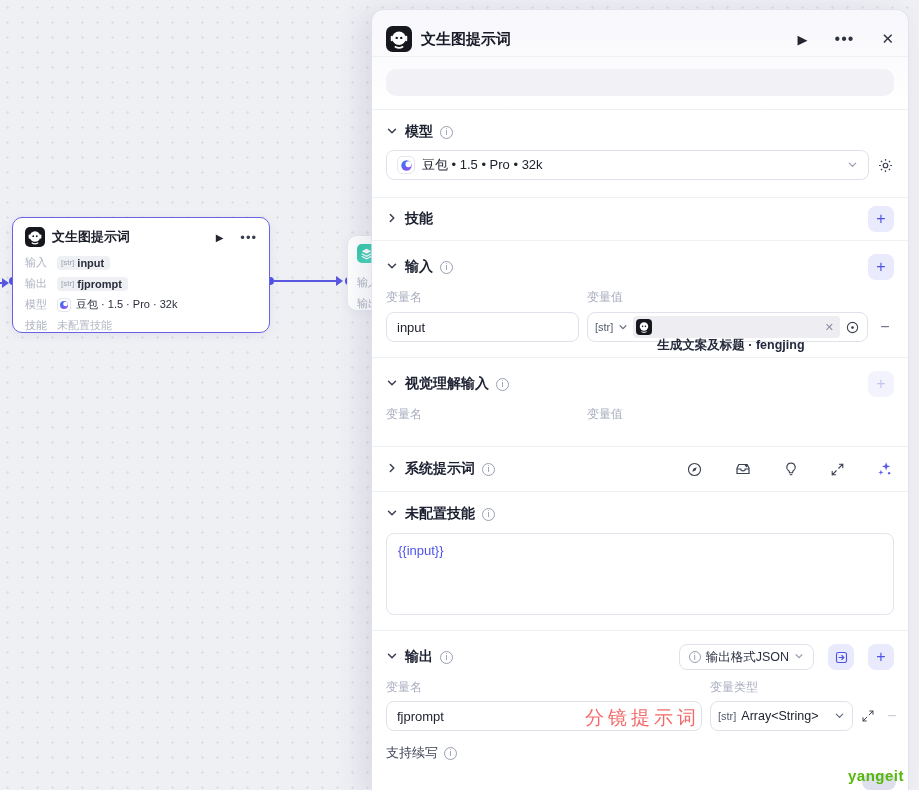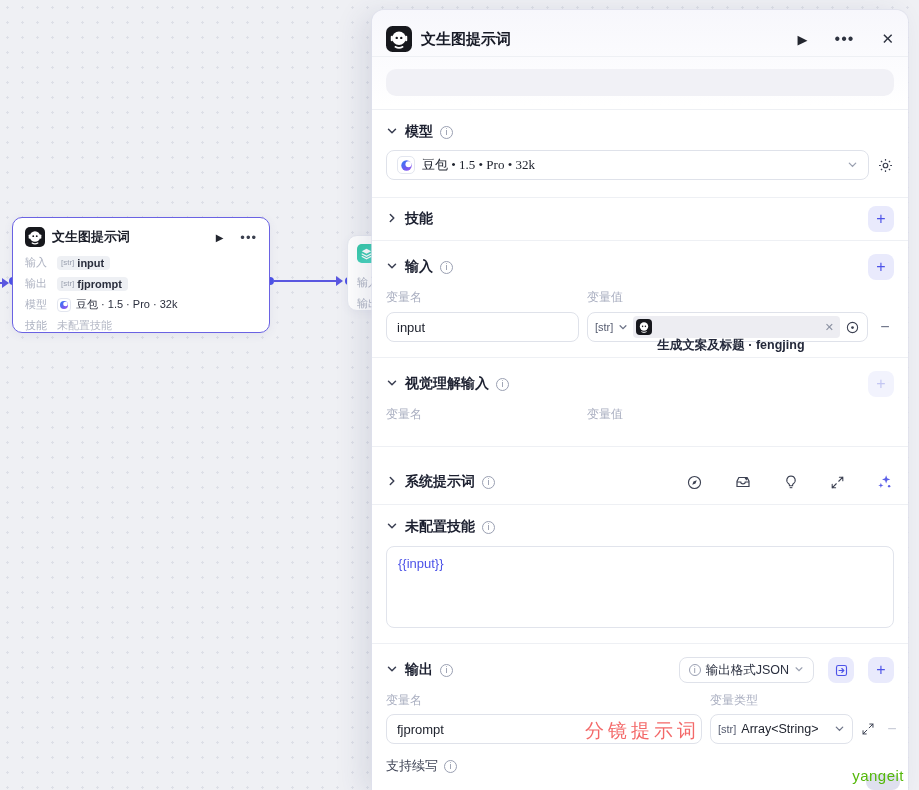--- a/index.html
+++ b/index.html
@@ -60,41 +60,41 @@
   .tab.active { background:#fff; color:#4d53e8; box-shadow:0 1px 3px rgba(60,60,110,.10); }
   .sec { padding:13px 14px 15px 14px; }
   .sec-hd { display:flex; align-items:center; gap:7px; }
   .sec-title { font-size:14px; font-weight:700; color:#1c2030; }
   .info-i { width:13px; height:13px; border:1px solid #9aa0b2; border-radius:50%; color:#8a90a3; font-size:9px; line-height:11px; text-align:center; font-style:normal; flex:none; display:inline-block; }
   .spacer { flex:1; }
   .plus-btn { width:26px; height:26px; border-radius:8px; background:#e9eafc; color:#4d53e8; font-size:16px; display:flex; align-items:center; justify-content:center; cursor:pointer; }
   .plus-btn.disabled { background:#f2f3fd; color:#c4c7f3; }
   .minus-btn { width:18px; text-align:center; color:#6d7387; font-size:16px; cursor:pointer; flex:none; }
   .minus-btn.disabled { color:#c9ccd8; }
-  .model-select { margin-top:9px; height:30px; border:1px solid #dfe2ea; border-radius:8px; display:flex; align-items:center; gap:7px; padding:0 10px; background:#fff; flex:1; cursor:pointer;font-family:Liberation Serif, serif; }
+  .model-select { margin-top:9px; height:30px; border:1px solid #dfe2ea; border-radius:8px; display:flex; align-items:center; gap:7px; padding:0 10px; background:#fff; flex:1; cursor:pointer; }
   .model-name { font-size:13px; color:#20242f; flex:1; }
   .chev { flex:none; }
   .row-flex { display:flex; align-items:center; gap:8px; }
   .col-lbls { display:flex; margin-top:9px; font-size:12px; color:#a9aec0; }
   .fld { height:30px; border:1px solid #dfe2ea; border-radius:8px; padding:0 10px; font-size:13px; color:#20242f; background:#fff; display:flex; align-items:center; }
   .val-box { height:30px; border:1px solid #dfe2ea; border-radius:8px; background:#fff; display:flex; align-items:center; gap:5px; padding:0 7px; flex:1; min-width:0; }
   .ttag-lg { font-size:11px; color:#565c70; flex:none; }
   .ref-chip { background:#ededf2; border-radius:4px; height:22px; display:flex; align-items:center; gap:5px; padding:0 6px 0 3px; flex:1; min-width:0; }
   .ref-txt { font-size:12.5px; color:#23283a; font-weight:600; white-space:nowrap; overflow:hidden;margin-top:36px; }
   .ref-x { color:#8a90a1; font-size:11px; cursor:pointer; flex:none; }
   .icon-btn { display:flex; align-items:center; justify-content:center; cursor:pointer; flex:none; }
   .prompt-box { margin-top:10px; min-height:82px; border:1px solid #e1e4ec; border-radius:8px; background:#fff; padding:9px 11px; font-size:13px; color:#4d53e8; }
   .fmt-pill { height:26px; border:1px solid #dfe2ea; border-radius:8px; display:flex; align-items:center; gap:5px; padding:0 9px; font-size:12.5px; color:#2a2f3f; cursor:pointer; background:#fff; }
   .sq-btn { width:26px; height:26px; border-radius:8px; background:#e9eafc; display:flex; align-items:center; justify-content:center; cursor:pointer; }
   .out-row { display:flex; align-items:center; gap:8px; margin-top:5px; position:relative; }
   .red-note { position:absolute; left:199px; top:4px; font-size:19px; font-weight:400; color:#f25858; letter-spacing:4px; opacity:.9; pointer-events:none; white-space:nowrap; }
   .footer-row { display:flex; align-items:center; gap:6px; margin-top:13px; font-size:13px; color:#3f4456; }
   .watermark { position:absolute; right:4px; bottom:5px; }
   .wm-pill { position:absolute; left:14px; top:7px; width:34px; height:16px; background:#dfe0ee; border-radius:9px; }
-  .wm-txt { position:relative; font-size:15px; font-weight:400; color:#55b80a; letter-spacing:.5px; }
+  .wm-txt { position:relative; font-size:15px; font-weight:700; color:#55b80a; letter-spacing:.5px; }
 </style>
 </head>
 <body>
 
 <div>
 
   <div class="edge" style="left:0;top:282px;width:4px;"></div>
   <div class="edge-arrow" style="left:2px;top:278px;"></div>
 
   <div class="edge" style="left:274px;top:280px;width:64px;"></div>
@@ -319,21 +319,21 @@
       <span class="plus-btn disabled">+</span>
     </div>
     <div class="col-lbls" style="margin-bottom:8px;">
       <span style="width:201px;">变量名</span>
       <span>变量值</span>
     </div>
   </div>
   <div class="divider"></div>
 
   <div class="sec" style="padding-top:13px;padding-bottom:13px;">
-    <div class="sec-hd" style="gap:7px;margin-top:13px;">
+    <div class="sec-hd" style="gap:7px;">
       <span><svg width="12" height="12" viewBox="0 0 12 12">
             <path d="M4.3 2.5 7.8 6l-3.5 3.5" stroke="#3a3f52" stroke-width="1.5" fill="none" stroke-linecap="round" stroke-linejoin="round"></path>
           </svg></span>
       <span class="sec-title">系统提示词</span>
       <i class="info-i">i</i>
       <span class="spacer"></span>
       <span class="icon-btn" style="margin-right:24px;">
         <svg width="17" height="17" viewBox="0 0 24 24" fill="none" stroke="#3c4152" stroke-width="1.6">
             <circle cx="12" cy="12" r="8.5"></circle>
             <path d="M15.2 8.8 13.4 13.4 8.8 15.2l1.8-4.6z" fill="#3c4152" stroke="none"></path>

